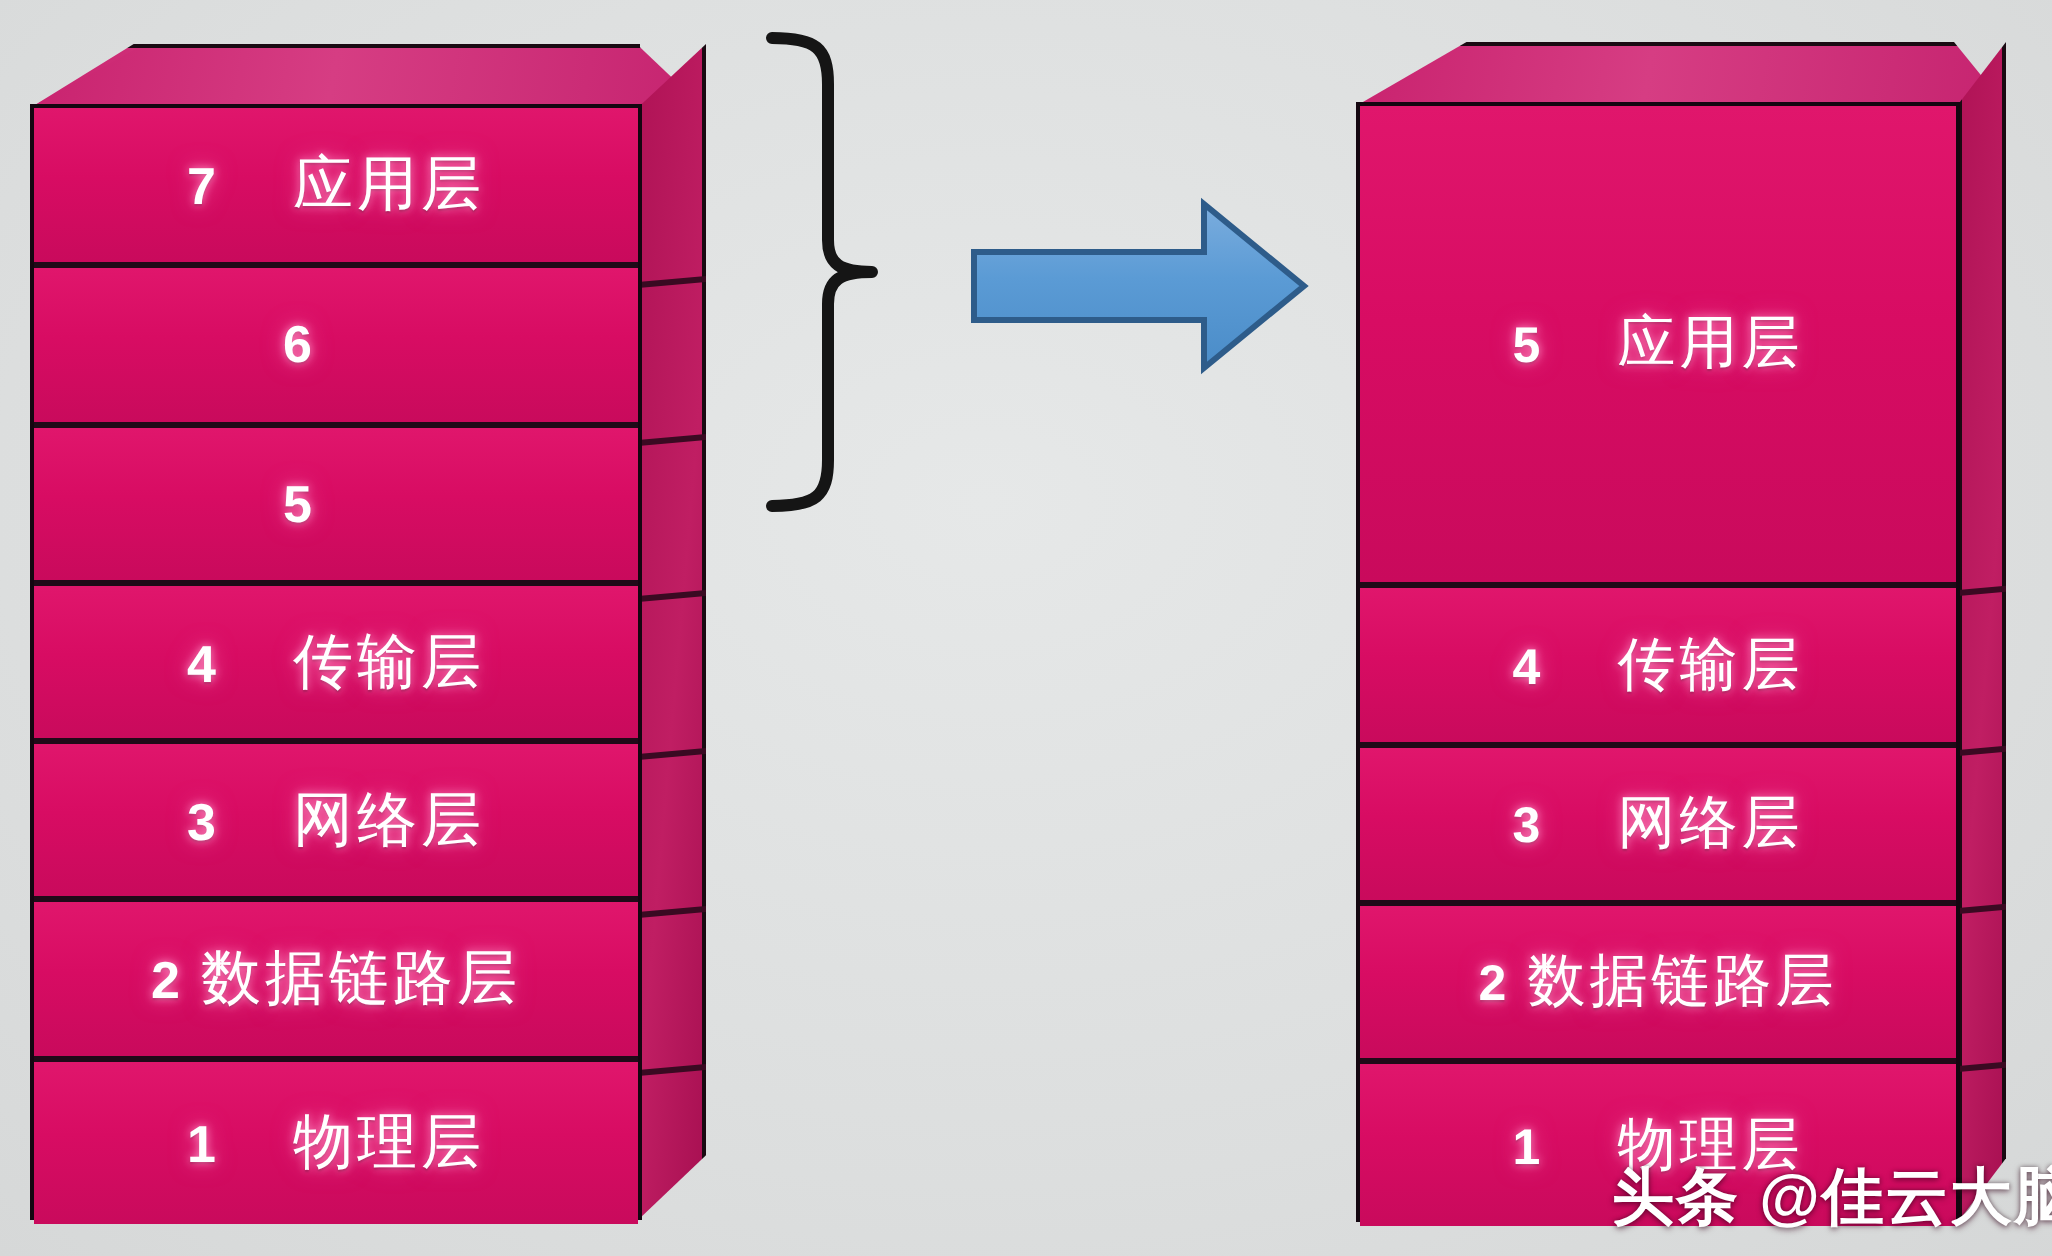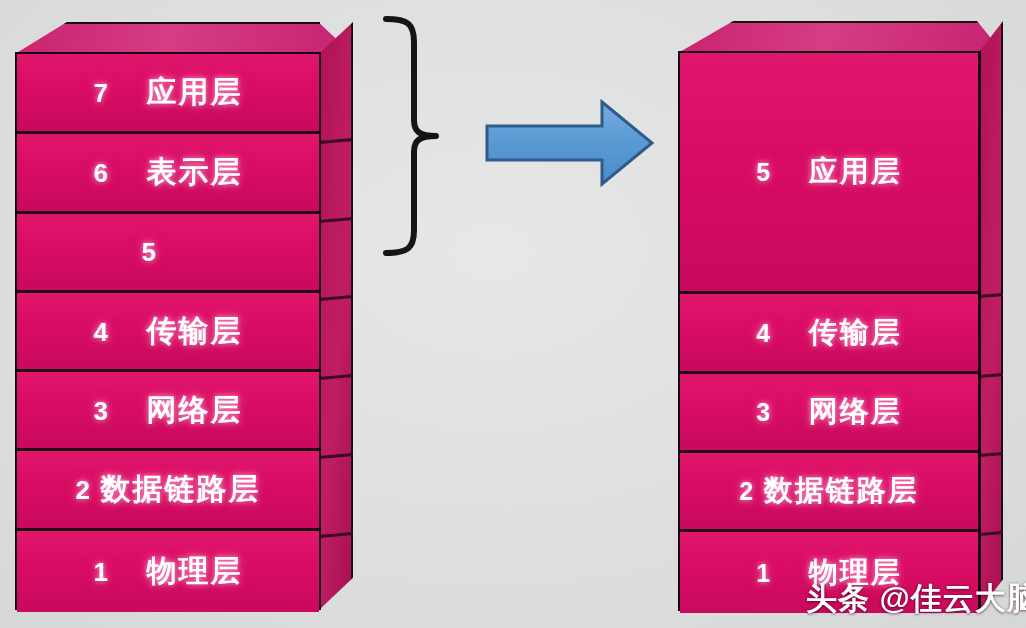--- a/index.html
+++ b/index.html
@@ -81,21 +81,21 @@
       0 0 11px rgba(255,110,180,0.65),
       0 1px 1px rgba(90,0,40,0.45);
   }
   .lnum {
     font-size: 26px;
     font-weight: 700;
     letter-spacing: 0.5px;
   }
   .lname {
     font-size: 30px;
-    font-weight: 700;
+    font-weight: 400;
     letter-spacing: 2px;
   }
   .gap-wide .lnum { margin-right: 38px; }
   .gap-narrow .lnum { margin-right: 10px; }
 
   
   .stack-right .lnum { font-size: 25px; }
   .stack-right .lname { font-size: 29px; }
 
   
@@ -143,21 +143,20 @@
       <div class="layer gap-wide" style="top:0px;   height:80px;">
         <span class="layer-inner gap-wide">
           <span class="lnum">7</span>
             <span class="lname">应用层</span>
         </span>
       </div>
 
       <div class="layer" style="top:80px;  height:80px;">
         <span class="layer-inner gap-wide">
           <span class="lnum">6</span>
-            <span class="lname">表示层</span>
         </span>
       </div>
 
       <div class="layer" style="top:160px; height:79px;">
         <span class="layer-inner gap-wide">
           <span class="lnum">5</span>
         </span>
       </div>
 
       <div class="layer" style="top:239px; height:79px;">

